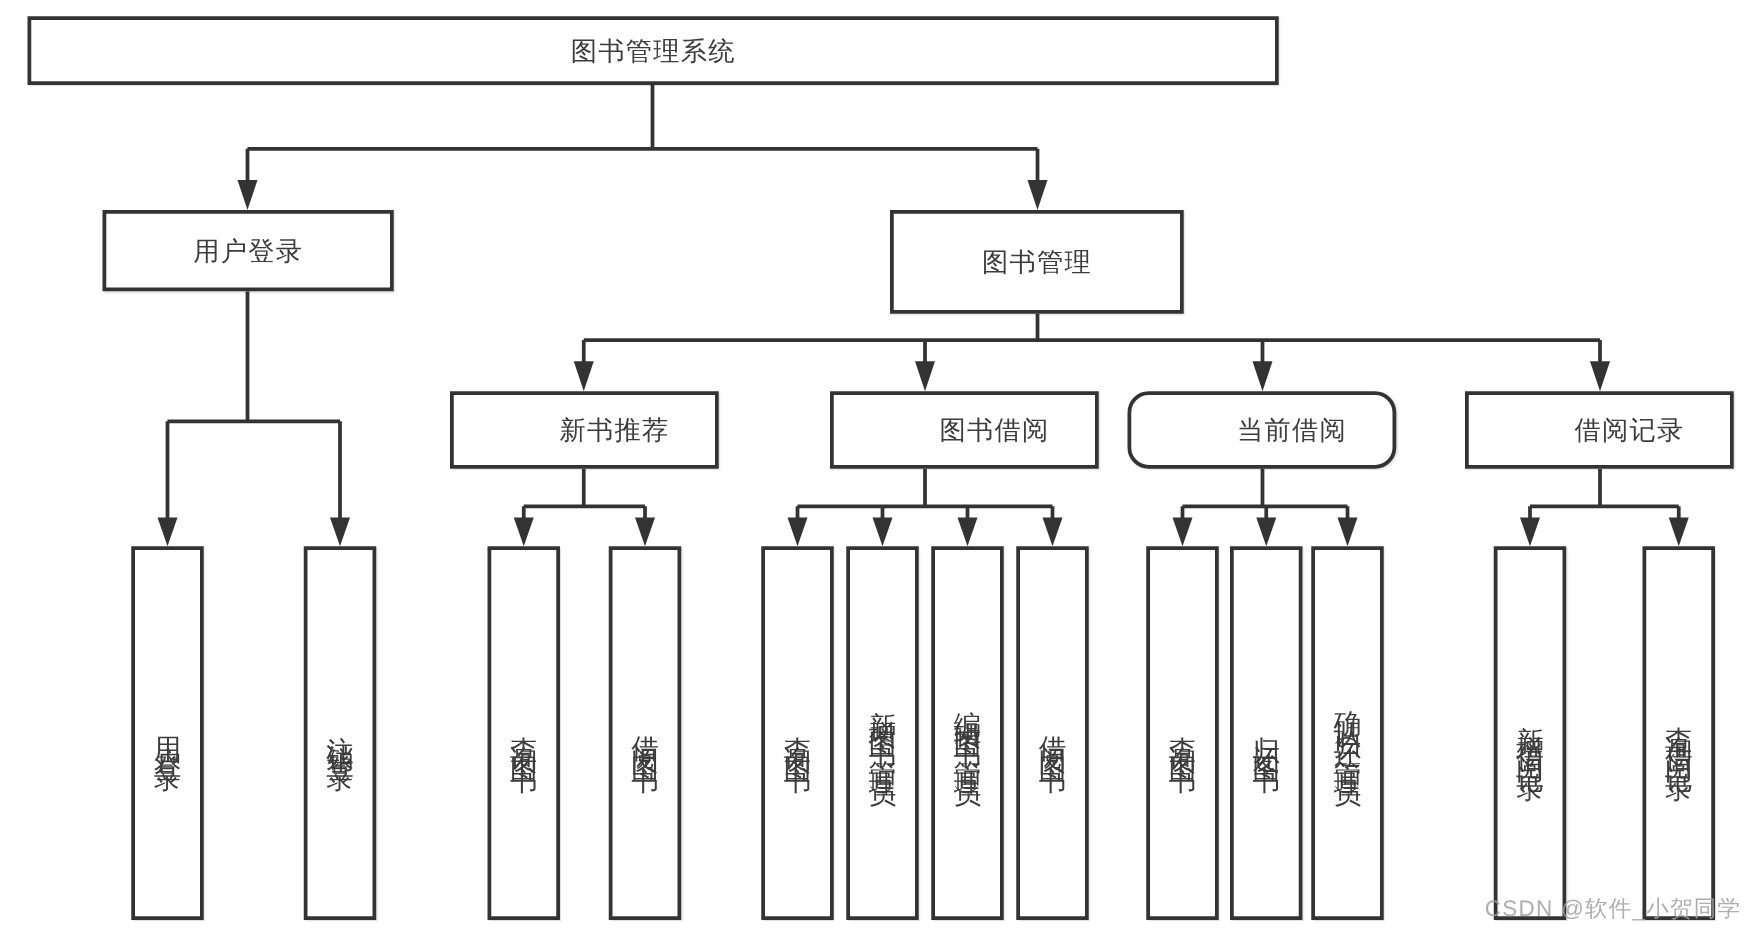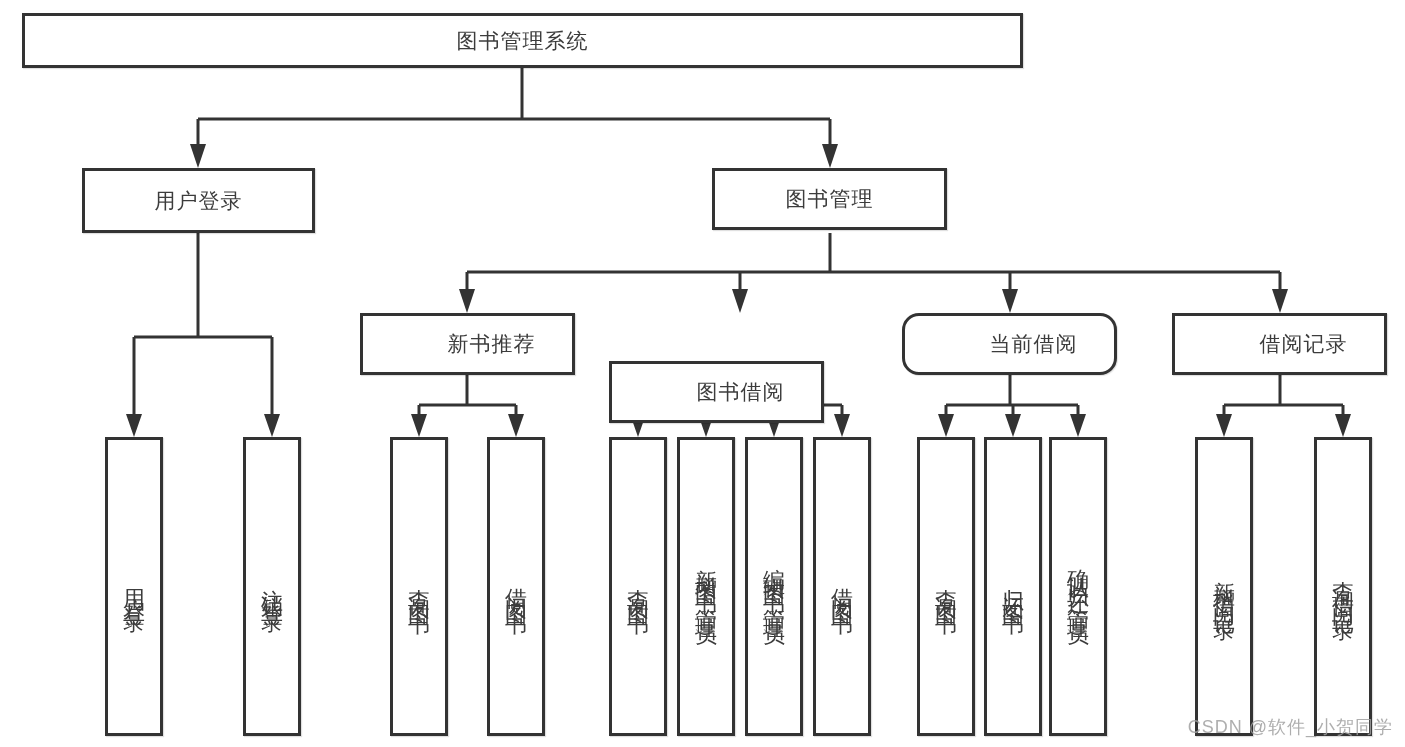--- a/index.html
+++ b/index.html
@@ -18,25 +18,25 @@
   }
   .h-box{font-size:21px;letter-spacing:1px;}
   .v-box{
     writing-mode:vertical-rl;text-orientation:mixed;
     font-size:22px;letter-spacing:8px;line-height:1;
   }
   
   .n-root{left:22px;top:13px;width:1001px;height:55px;text-align:right;}
   
   .n-userlogin{left:82px;top:168px;width:233px;height:65px;}
-  .n-bookmgmt{left:712px;top:168px;width:235px;height:62px;font-family:Liberation Serif, serif;}
+  .n-bookmgmt{left:712px;top:168px;width:235px;height:83px;font-family:Liberation Serif, serif;}
   
   .g{top:313px;height:62px;width:215px;padding-left:48px;}
   .n-newbook{left:360px;}
-  .n-bookborrow{left:609px;margin-top:48px;}
+  .n-bookborrow{left:664px;}
   .n-currentborrow{left:902px;border-radius:17px;}
   .n-borrowrecord{left:1172px;}
   
   .leaf{top:437px;height:299px;width:58px;}
   .l1{left:105px;}  .l2{left:243px;}
   .l3{left:390px;}  .l4{left:487px;}
   .l5{left:609px;}  .l6{left:677px;}  .l7{left:745px;}  .l8{left:813px;}
   .l9{left:917px;}  .l10{left:984px;} .l11{left:1049px;}
   .l12{left:1195px;}.l13{left:1314px;}
   .watermark{

